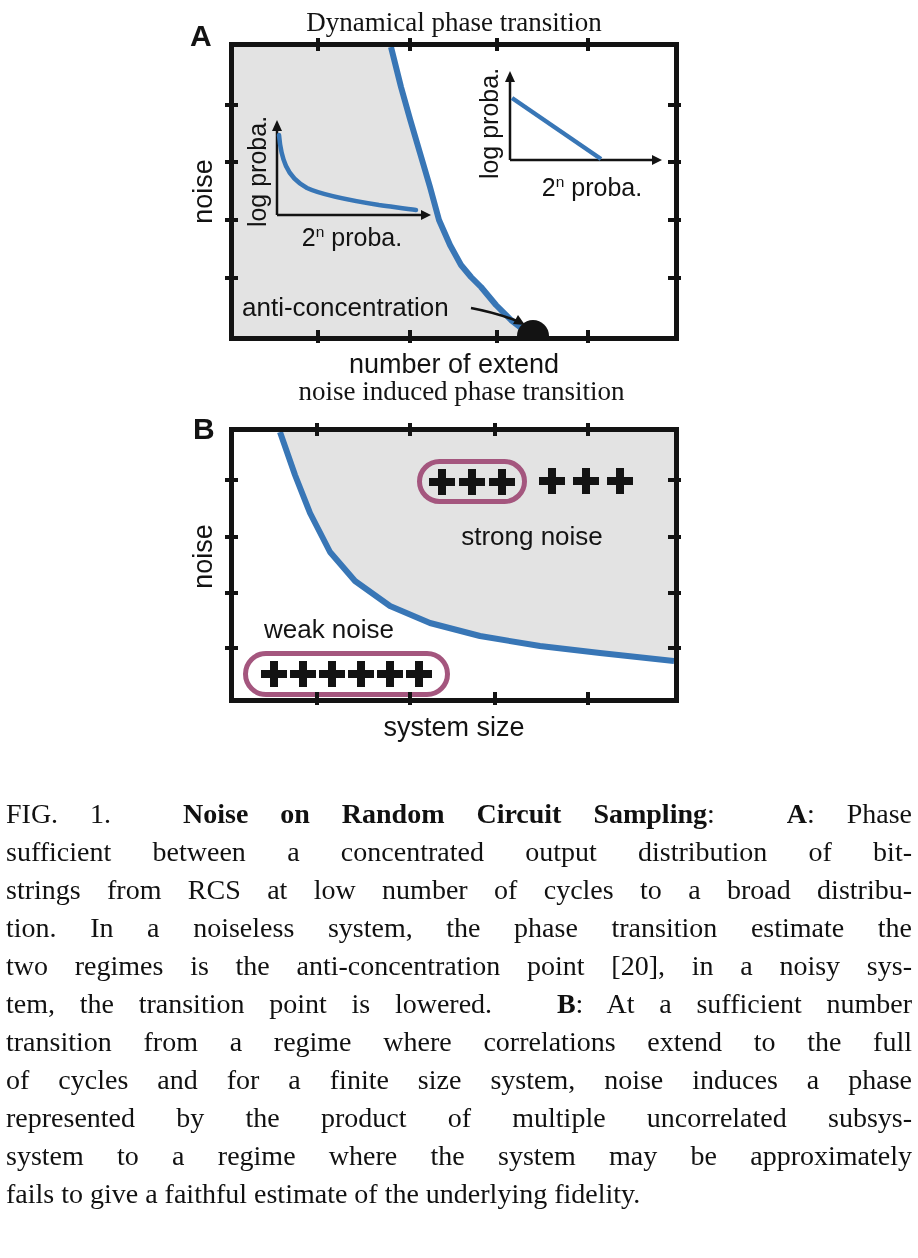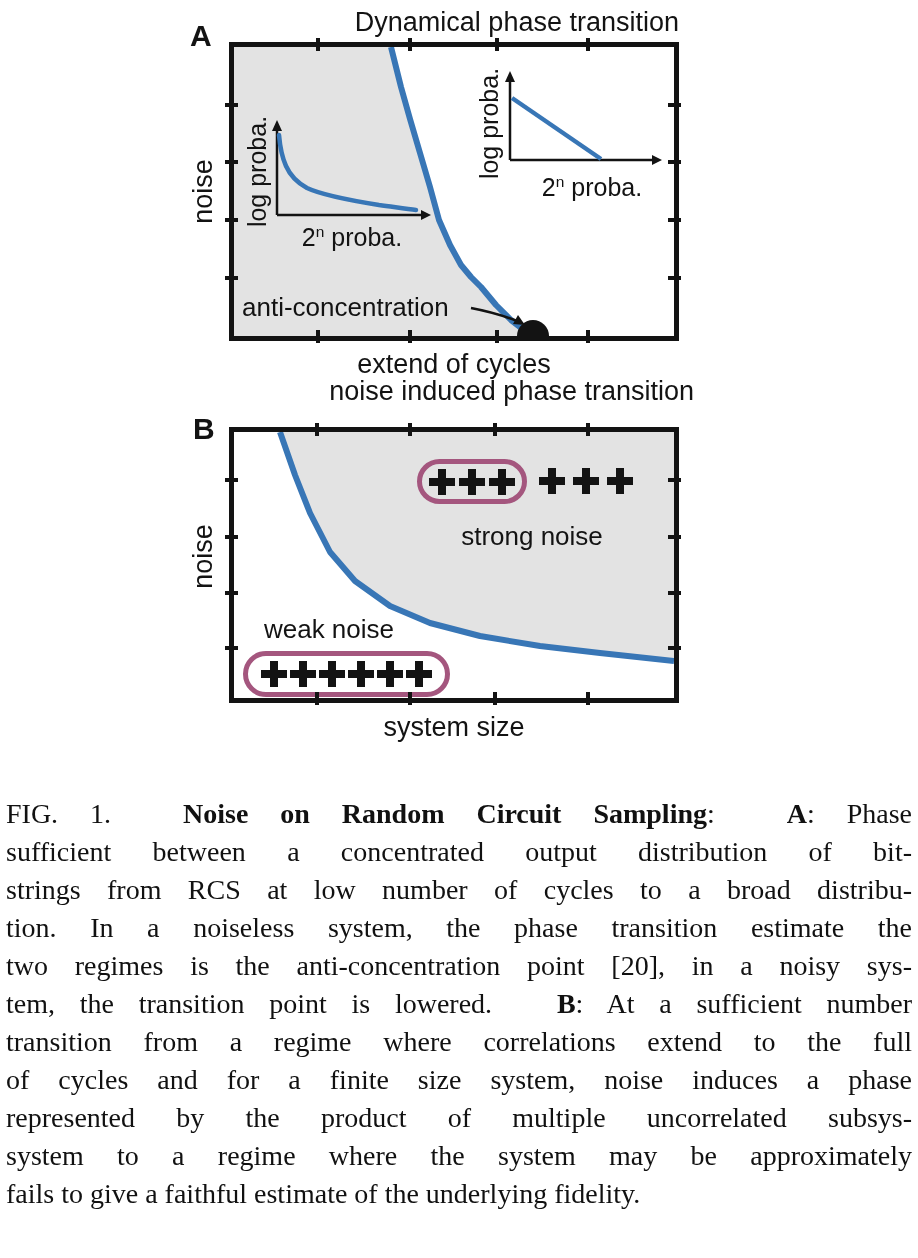--- a/index.html
+++ b/index.html
@@ -1,19 +1,19 @@
 <!DOCTYPE html>
 <html><head>
 <meta charset="utf-8">
 <style>
   html,body{margin:0;padding:0;background:#ffffff;}
   #page{position:relative;width:918px;height:1258px;background:#ffffff;overflow:hidden;
         font-family:"Liberation Sans",sans-serif;color:#131313;}
   .abs{position:absolute;}
-  .panel-title{font-size:27px;text-align:right;white-space:nowrap;}
+  .panel-title{font-size:27px;text-align:center;white-space:nowrap;font-family:Liberation Serif, serif;}
   .panel-letter{font-size:30px;font-weight:bold;}
   .plot-box{position:absolute;border:5px solid #131313;background:#ffffff;}
   .plot-svg{position:absolute;left:0;top:0;display:block;}
   .axis-label{font-size:27px;text-align:center;white-space:nowrap;}
   .vlabel{position:absolute;font-size:27px;white-space:nowrap;text-align:center;
           transform:rotate(-90deg);transform-origin:center;}
   .inset-vlabel{position:absolute;font-size:25px;white-space:nowrap;text-align:center;
           transform:rotate(-90deg);transform-origin:center;}
   .inset-xlabel{position:absolute;font-size:25px;text-align:center;white-space:nowrap;}
   .annot{font-size:26px;white-space:nowrap;}
@@ -67,21 +67,21 @@
       <polygon points="276,24 271,35 281,35" fill="#131313"></polygon>
       <polygon points="428,113 418,108 418,118" fill="#131313"></polygon>
       <line x1="278" y1="51" x2="367" y2="112" stroke="#3876b6" stroke-width="4.5"></line>
 
       <path d="M237,261 Q263,266 283,274" fill="none" stroke="#131313" stroke-width="2.5"></path>
       <polygon points="291,278 279,277 284,268" fill="#131313"></polygon>
     </svg>
   </div>
 
   <div class="vlabel" style="left:143px;top:176px;width:120px;">noise</div>
-  <div class="abs axis-label" style="left:229px;top:349px;width:450px;">extend of cycles</div>
+  <div class="abs axis-label" style="left:229px;top:349px;width:450px;">number of extend</div>
 
   <div class="inset-vlabel" style="left:192px;top:157px;width:130px;">log proba.</div>
   <div class="inset-xlabel" style="left:272px;top:223px;width:160px;"><span>2</span><sup class="n">n</sup><span> proba.</span></div>
 
   <div class="inset-vlabel" style="left:424px;top:109px;width:130px;">log proba.</div>
   <div class="inset-xlabel" style="left:512px;top:173px;width:160px;"><span>2</span><sup class="n">n</sup><span> proba.</span></div>
 
   <div class="abs annot" style="left:242px;top:292px;">anti-concentration</div>
 
   <div class="abs panel-title" style="left:229px;top:376px;width:465px;">noise induced phase transition</div>

